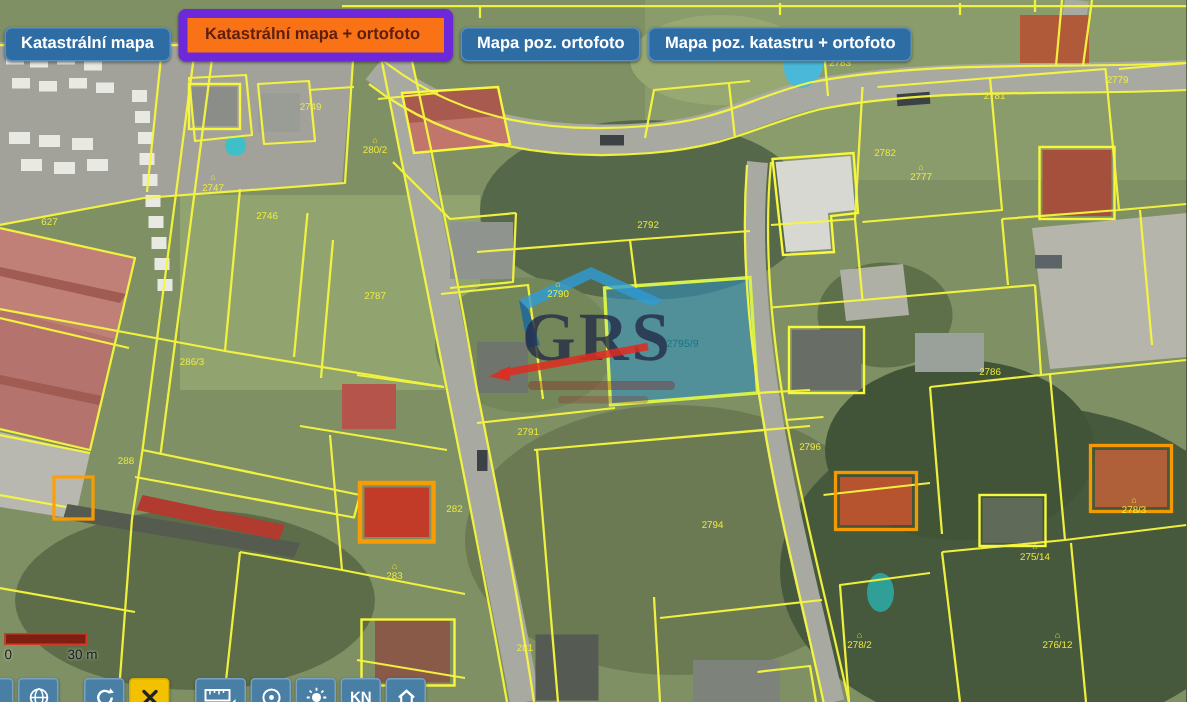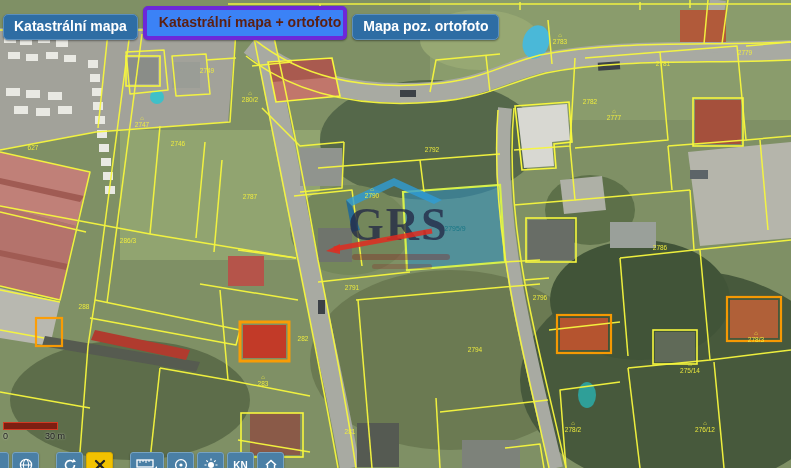--- a/index.html
+++ b/index.html
@@ -2,25 +2,25 @@
 <html><head>
 <meta charset="utf-8">
 <style>
   html,body{margin:0;padding:0;background:#222;}
   .stage{position:relative;width:791px;height:468px;overflow:hidden;background:#7f9065;
          font-family:"Liberation Sans",sans-serif;}
   .map-svg{position:absolute;left:0;top:0;width:791px;height:468px;display:block;}
 
   
   .tabbar{position:absolute;left:3px;top:6px;display:flex;align-items:flex-end;gap:5px;z-index:30;}
-  .tab{background:#2e6da4;color:#fff;font-size:14px;font-weight:bold;
+  .tab{background:#2e6da4;color:#fff;font-size:11px;font-weight:bold;
        padding:4px 10px 5px 10px;border-radius:5px;border:1px solid #5a8fbe;
        white-space:nowrap;cursor:pointer;box-shadow:0 1px 2px rgba(0,0,0,.4);line-height:1.1;}
-  .tab.active{background:#3b82f6;color:#5c1f12;border:4px solid #6d28d9;
-       padding:5px 2px 6px 12px;}
+  .tab.active{background:#f97316;color:#5c1f12;border:6px solid #6d28d9;
+       padding:5px 16px 6px 12px;}
 
   
   .scalewrap{position:absolute;left:3px;top:422px;z-index:20;}
   .scalebar{width:53px;height:6px;background:#7d1f12;border:1px solid #d23a22;}
   .scalelabels{display:flex;justify-content:space-between;width:62px;
        font-size:9px;color:#1a1a1a;margin-top:1px;text-shadow:0 0 2px rgba(255,255,255,.7);}
 
   
   .toolbar{position:absolute;left:-18px;bottom:-10px;display:flex;z-index:30;}
   .tbtn{width:25px;height:24px;background:#4a7fa5;border:1px solid #77a3c2;border-radius:3px;
@@ -283,20 +283,21 @@
         <text x="756" y="342" class="plbl">278/3</text>
         <text x="705" y="425" class="plbl pm">⌂</text>
         <text x="705" y="432" class="plbl">276/12</text>
       </g>
   </svg>
 
   <div class="tabbar">
     <div class="tab">Katastrální mapa</div>
     <div class="tab active">Katastrální mapa + ortofoto</div>
     <div class="tab">Mapa poz. ortofoto</div>
+    <div class="tab">Mapa poz. katastru + ortofoto</div>
   </div>
 
   <div class="scalewrap">
     <div class="scalebar"></div>
     <div class="scalelabels">
       <span>0</span>
       <span>30 m</span>
     </div>
   </div>
 

